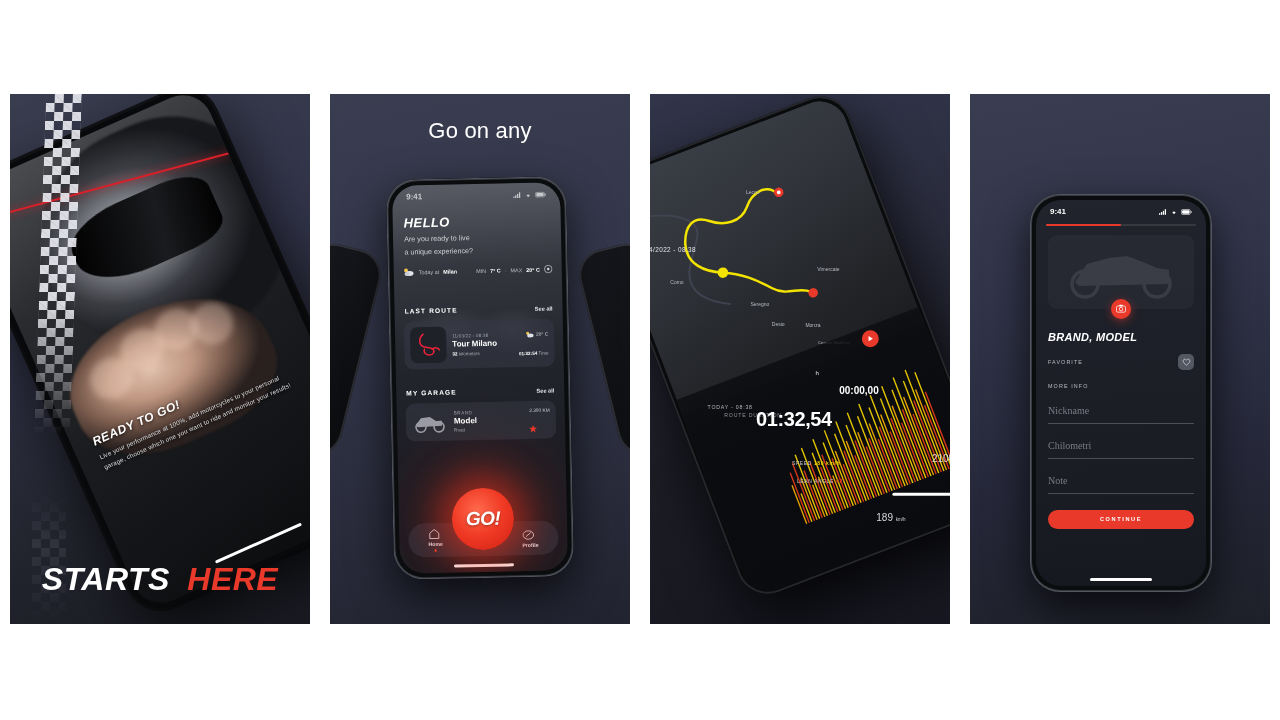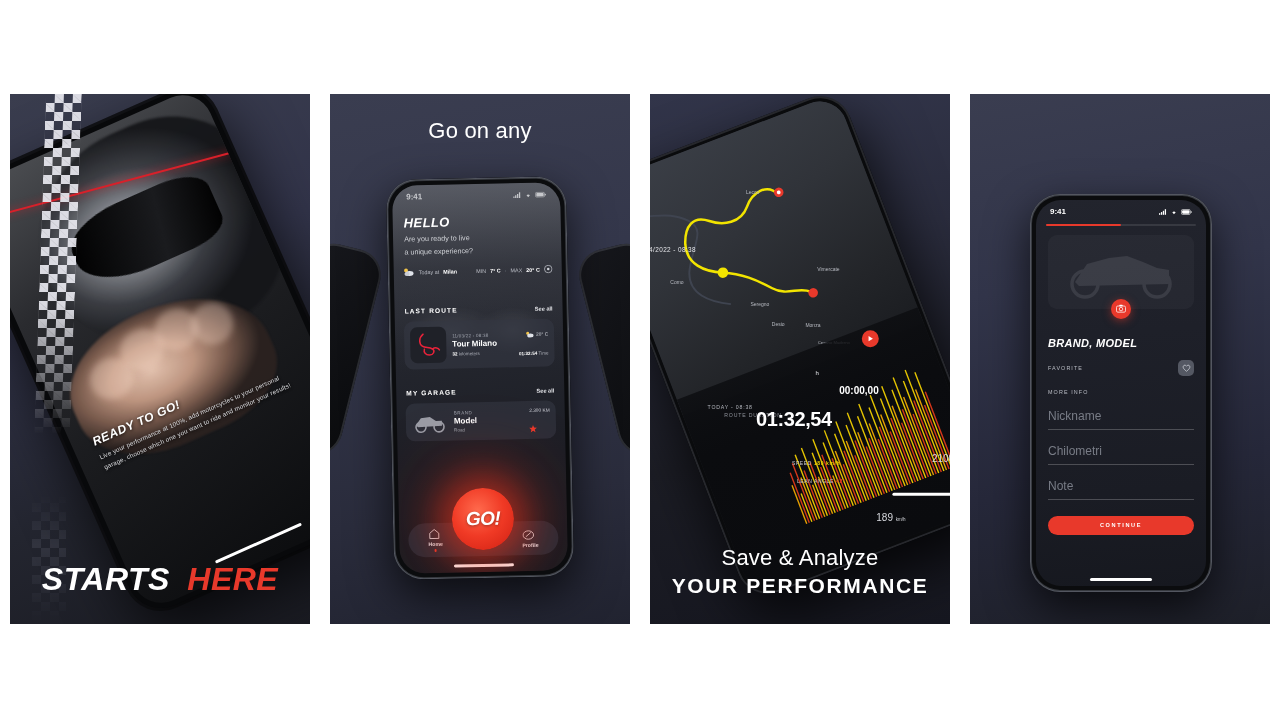--- a/index.html
+++ b/index.html
@@ -191,30 +191,30 @@
   .nav-title .t { font-size:8.5px; font-weight:800; font-style:italic; color:#fff; letter-spacing:.8px; }
   .nav-title .s { font-size:4.6px; color:#9b9ea6; margin-top:1px; }
   .nav-btn { color:#fff; font-size:11px; width:14px; text-align:center; }
   .progress { margin:6px 10px 0; height:1.6px; background:rgba(255,255,255,.1); border-radius:2px; }
   .progress > i { display:block; height:100%; width:50%; background:#e8392b; border-radius:2px; }
   .bike-box { margin:9px 12px 0; height:74px; border-radius:9px;
               background:rgba(255,255,255,.035); display:flex; align-items:center; justify-content:center; }
   .cam-btn { width:20px; height:20px; border-radius:50%; background:#e8392b; margin:-10px auto 0;
              position:relative; z-index:3; display:flex; align-items:center; justify-content:center;
              box-shadow:0 2px 8px rgba(232,57,43,.5); }
-  .brandmodel { margin:18px 12px 0; font-size:11px; font-weight:800; font-style:italic; color:#fff;
+  .brandmodel { margin:12px 12px 0; font-size:11px; font-weight:800; font-style:italic; color:#fff;
                 letter-spacing:.3px; }
   .fav-row { margin:11px 12px 0; display:flex; align-items:center; justify-content:space-between; }
   .fav-lbl { font-size:5.4px; color:#b9bcc4; letter-spacing:1.1px; }
   .fav-btn { width:16px; height:16px; border-radius:5px; background:rgba(190,195,210,.35);
              display:flex; align-items:center; justify-content:center; }
   .more-lbl { margin:13px 12px 0; font-size:5.4px; color:#b9bcc4; letter-spacing:1.1px; }
   .field { margin:11px 12px 0; border-bottom:1px solid rgba(255,255,255,.22); padding-bottom:5px; }
   .field input { width:100%; background:transparent; border:0; outline:0; color:#e7e8ec;
-                 font-size:12px; font-family:Liberation Sans, sans-serif; }
+                 font-size:10px; font-family:Liberation Serif, serif; }
   .field input::placeholder { color:#787c86; }
   .continue { margin:16px 12px 0; height:19px; border-radius:11px; background:#e8392b; color:#fff;
               font-size:5.6px; font-weight:700; letter-spacing:1.6px; border:0; width:calc(100% - 24px);
               font-family:inherit; cursor:pointer; }
   svg { display:block; }
 </style>
 </head>
 <body>
 
 <div id="stage">
@@ -511,24 +511,20 @@
         </div>
         <div class="p3-kmh">
           <span>189</span>
           <small>km/h</small>
         </div>
         <div class="p3-rpm">2100</div>
         <div class="p3-homebar"></div>
       </div>
     </div>
 
-    <div class="headline" style="bottom:26px;">
-      <div class="hl-top">Save &amp; Analyze</div>
-      <div class="hl-bot" style="font-size:21px">YOUR PERFORMANCE</div>
-    </div>
   </div>
 
   <div class="panel" id="p4">
 
     <div class="phone" id="p4phone">
       <div class="bezelglow"></div>
       <div class="screen" id="p4screen">
         <div class="statusbar">
           <span>9:41</span>
           <span class="sb-right">

